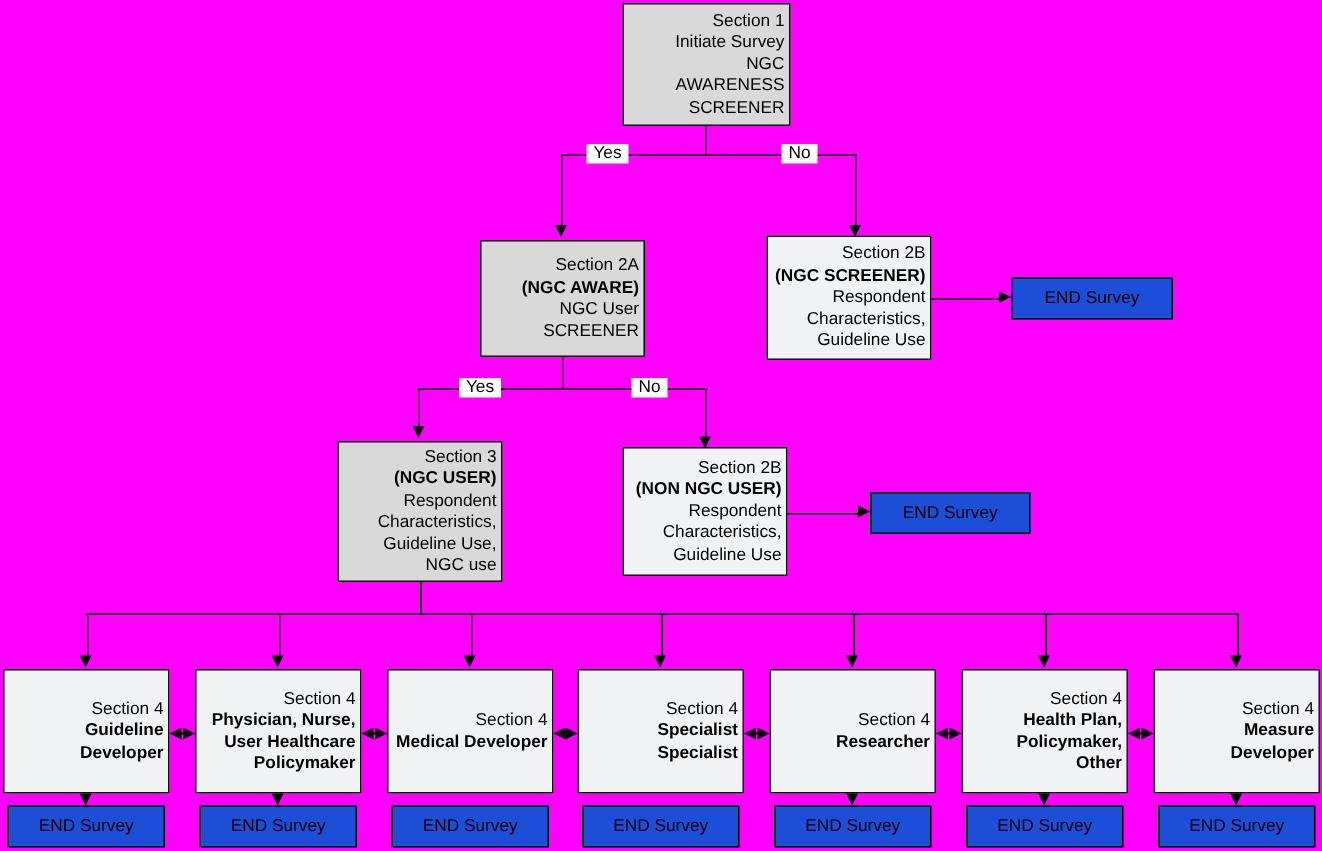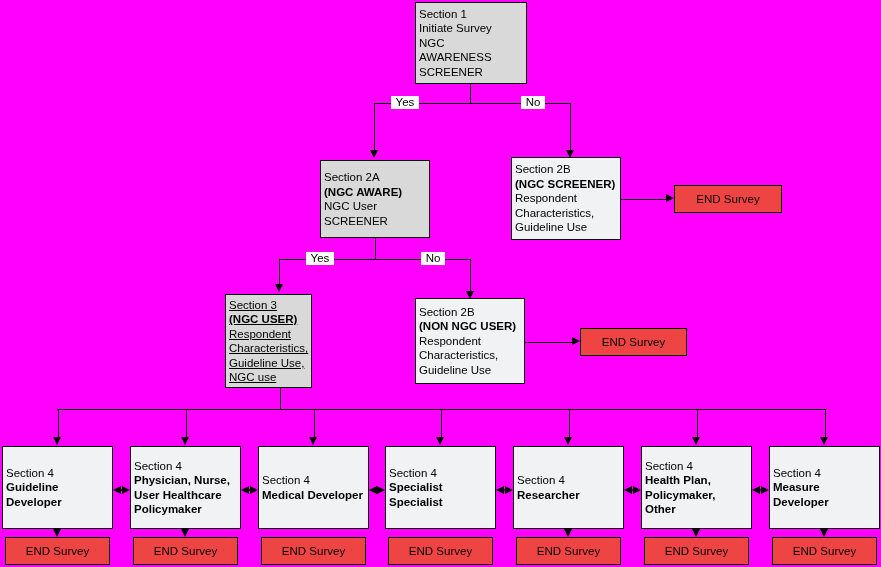--- a/index.html
+++ b/index.html
@@ -14,36 +14,36 @@
     position: relative;
     width: 881px;
     height: 567px;
     background: #FF00FF;
   }
   .node {
     position: absolute;
     border: 1px solid #000;
     display: flex;
     flex-direction: column;
-    align-items: flex-start;
+    align-items: flex-end;
     justify-content: center;
     text-align: center;
     font-size: 11.5px;
     line-height: 14.5px;
     color: #000;
     padding: 2px 3px;
   }
   .node .ln { display: block; white-space: nowrap; }
   .node .ln.b { font-weight: bold; }
   .fill-gray   { background: #d9d9d9; }
   .fill-white  { background: #f1f2f4; }
   .endbox {
     position: absolute;
     border: 1px solid #000;
-    background: #ef4444;
+    background: #1d4ed8;
     display: flex;
     align-items: center;
     justify-content: center;
     font-size: 11.5px;
     color: #000;
   }
   
   .hline { position: absolute; height: 0; border-top: 1px solid #000; }
   .vline { position: absolute; width: 0; border-left: 1px solid #000; }
   .label {
@@ -119,21 +119,21 @@
   <div class="vline" style="left:375px; top:238px; height:21px;"></div>
   <div class="hline" style="left:279px; top:259px; width:192px;"></div>
   <div class="vline" style="left:279px; top:259px; height:25px;"></div>
   <div class="arrow-down" style="left:275px; top:284px;"></div>
   <div class="vline" style="left:470px; top:259px; height:32px;"></div>
   <div class="arrow-down" style="left:466px; top:291px;"></div>
 
   <div class="label" style="left:306px; top:252px; width:28px;">Yes</div>
   <div class="label" style="left:421px; top:252px; width:24px;">No</div>
 
-  <div class="node fill-gray" style="left:225px; top:294px; width:87px; height:94px;text-decoration:underline;">
+  <div class="node fill-gray" style="left:225px; top:294px; width:110px; height:94px;">
       <span class="ln">Section 3</span>
       <span class="ln b">(NGC USER)</span>
       <span class="ln">Respondent</span>
       <span class="ln">Characteristics,</span>
       <span class="ln">Guideline Use,</span>
       <span class="ln">NGC use</span>
     </div>
 
   <div class="node fill-white" style="left:415px; top:298px; width:110px; height:86px;">
       <span class="ln">Section 2B</span>

